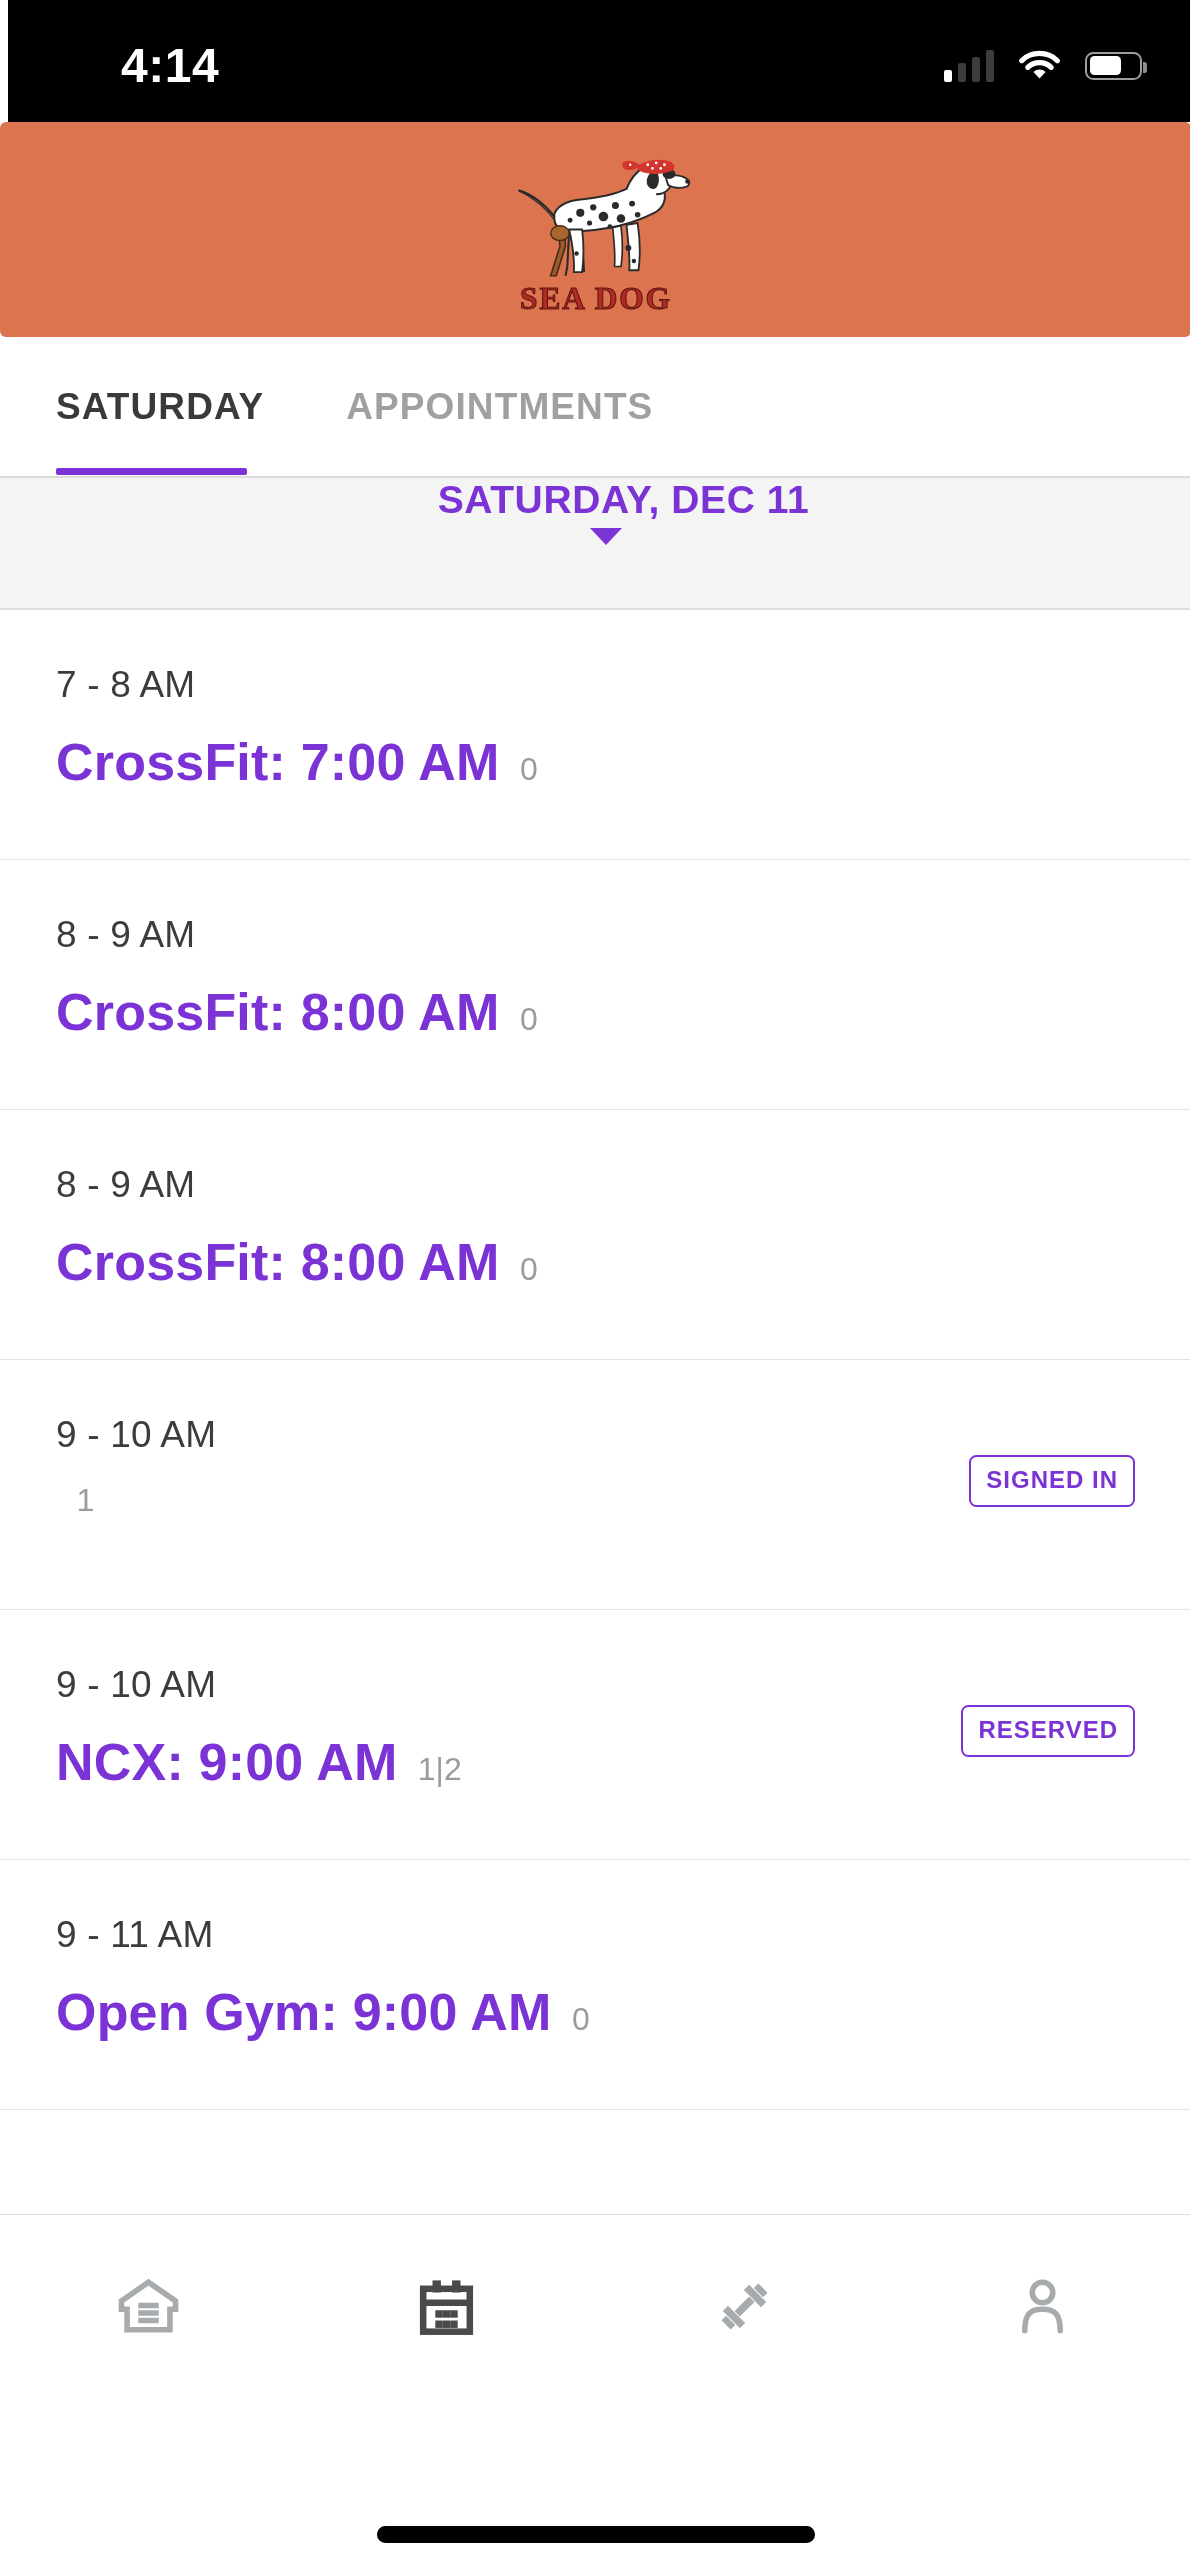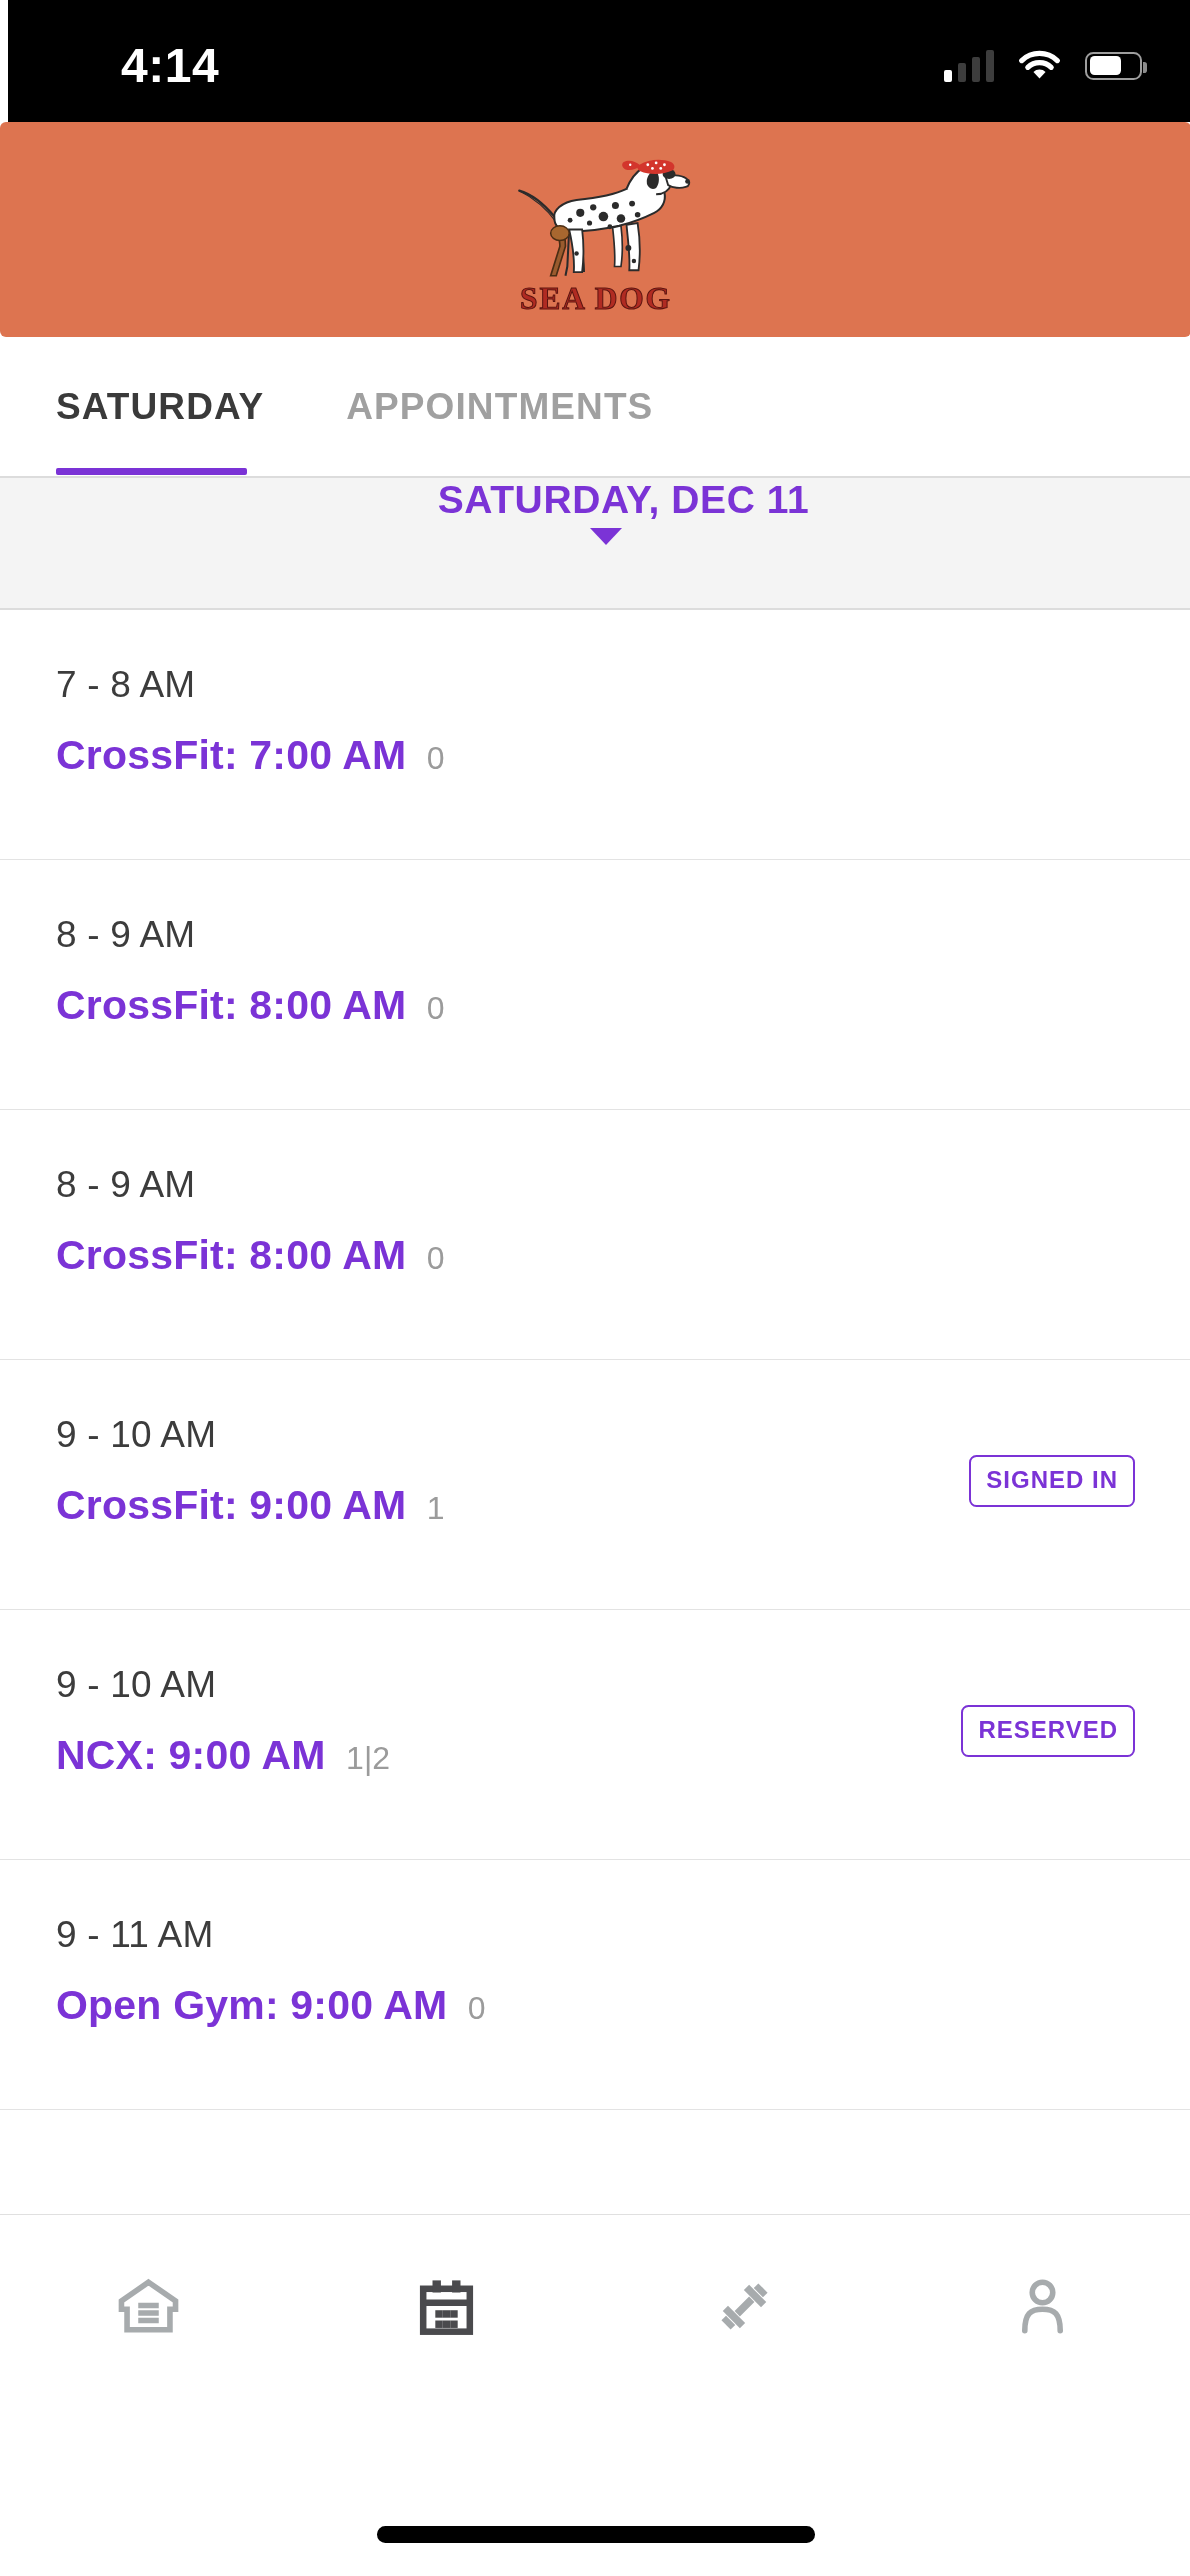--- a/index.html
+++ b/index.html
@@ -83,21 +83,21 @@
     position:absolute; top:610px; left:0; width:1191px; height:1507px;
     background:#ffffff;
   }
   .class-row{
     position:relative; width:1191px; height:250px;
     border-bottom:1.9px solid #e3e3e3;
     padding:54px 56px 0 56px;
   }
   .row-time{ font-size:37px; color:#3c3c3c; font-weight:400; letter-spacing:0.2px;}
   .row-main{ display:flex; align-items:baseline; margin-top:26px;}
-  .row-name{ font-size:41px; color:#7b33d6; font-weight:700; letter-spacing:0.2px;}
+  .row-name{ font-size:52px; color:#7b33d6; font-weight:700; letter-spacing:0.2px;}
   .row-count{ font-size:32px; color:#9b9b9b; margin-left:20.4px; font-weight:400;}
   .badge{
     position:absolute; right:56px; top:95px;
     border:2.8px solid #7b33d6; border-radius:7.4px;
     color:#7b33d6; font-size:24px; font-weight:600; letter-spacing:1px;
     padding:9.3px 15px 11px 15px; background:transparent;
   }
 
   
   .tab-bar{
@@ -238,21 +238,20 @@
     <div class="row-time">8 - 9 AM</div>
     <div class="row-main">
       <span class="row-name">CrossFit: 8:00 AM</span>
       <span class="row-count">0</span>
     </div>
   </div>
 
   <div class="class-row">
     <div class="row-time">9 - 10 AM</div>
     <div class="row-main">
-      <span class="row-name">CrossFit: 9:00 AM</span>
       <span class="row-count">1</span>
     </div>
     <span class="badge">SIGNED IN</span>
   </div>
 
   <div class="class-row">
     <div class="row-time">9 - 10 AM</div>
     <div class="row-main">
       <span class="row-name">NCX: 9:00 AM</span>
       <span class="row-count">1|2</span>

